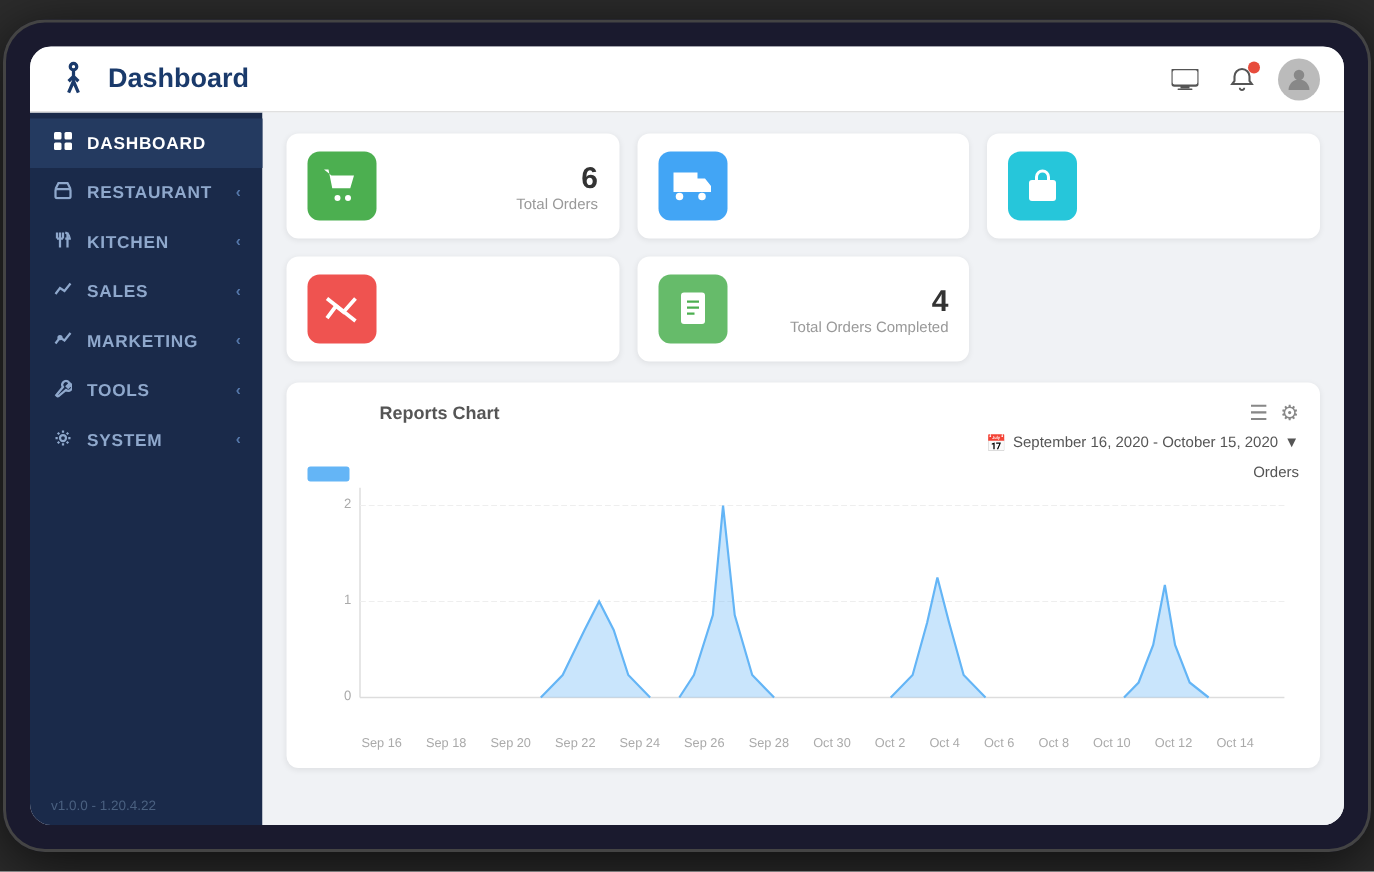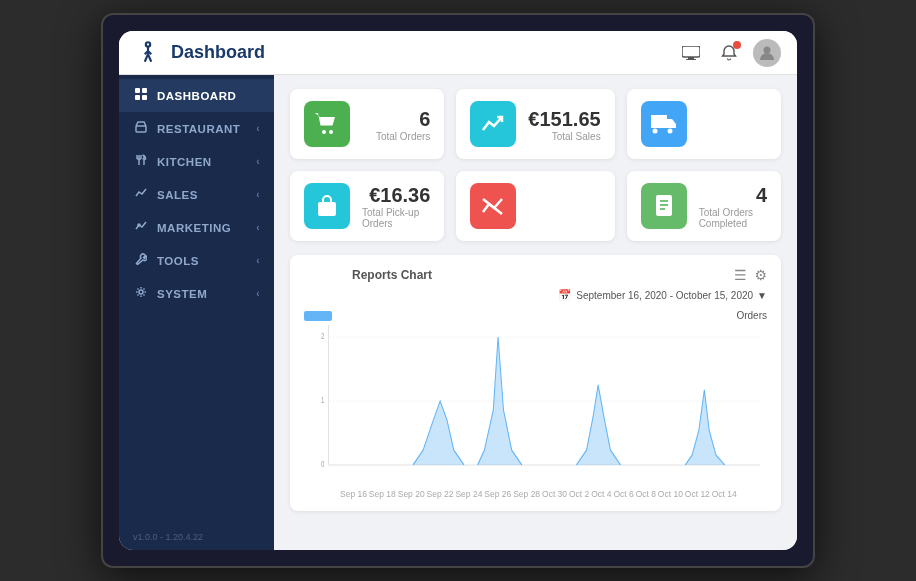--- a/index.html
+++ b/index.html
@@ -5,24 +5,24 @@
     * { box-sizing: border-box; margin: 0; padding: 0; }
     body {
       background: #2c2c2c;
       display: flex;
       justify-content: center;
       align-items: center;
       height: 100vh;
       font-family: 'Segoe UI', Arial, sans-serif;
     }
     .tablet-frame {
-      width: 714px;
+      width: 912px;
       height: 555px;
       background: #1a1a2e;
-      border-radius: 12px;
+      border-radius: 28px;
       padding: 18px;
       box-shadow: 0 8px 40px rgba(0,0,0,0.7), inset 0 0 0 2px #444;
       position: relative;
     }
     .tablet-screen {
       width: 100%;
       height: 100%;
       background: #f0f2f5;
       border-radius: 14px;
       overflow: hidden;
@@ -408,53 +408,37 @@
                 <circle cx="10" cy="20" r="2"></circle>
                 <circle cx="17" cy="20" r="2"></circle>
               </svg>
             </div>
             <div class="stat-info">
               <span class="stat-value">6</span>
               <span class="stat-label">Total Orders</span>
             </div>
           </div>
 
-          <div class="stat-card">
-            <div class="stat-icon teal">
-              <svg width="26" height="24" viewBox="0 0 26 24" fill="none" stroke="white" stroke-width="2.5">
-                <polyline points="3,18 9,10 14,14 22,5"></polyline>
-                <polyline points="17,5 22,5 22,10"></polyline>
-              </svg>
-            </div>
-            <div class="stat-info">
-              <span class="stat-value">€151.65</span>
-              <span class="stat-label">Total Sales</span>
-            </div>
-          </div>
 
           <div class="stat-card">
             <div class="stat-icon blue">
               <svg width="28" height="24" viewBox="0 0 28 24" fill="white">
                 <path d="M1 3h16v13H1zM17 7h5l4 5v4h-9V7z"></path>
                 <circle cx="5" cy="19" r="2.5"></circle>
                 <circle cx="20" cy="19" r="2.5"></circle>
               </svg>
             </div>
           </div>
 
           <div class="stat-card">
             <div class="stat-icon cyan">
               <svg width="22" height="24" viewBox="0 0 22 24" fill="white">
                 <rect x="2" y="8" width="18" height="14" rx="2"></rect>
                 <path d="M7 8V6a4 4 0 018 0v2" fill="none" stroke="white" stroke-width="2"></path>
               </svg>
-            </div>
-            <div class="stat-info">
-              <span class="stat-value">€16.36</span>
-              <span class="stat-label">Total Pick-up Orders</span>
             </div>
           </div>
 
           <div class="stat-card">
             <div class="stat-icon red">
               <svg width="26" height="24" viewBox="0 0 26 24" fill="none" stroke="white" stroke-width="2.5">
                 <polyline points="3,18 9,10 14,14 22,5"></polyline>
                 <line x1="3" y1="5" x2="22" y2="20"></line>
               </svg>
             </div>

